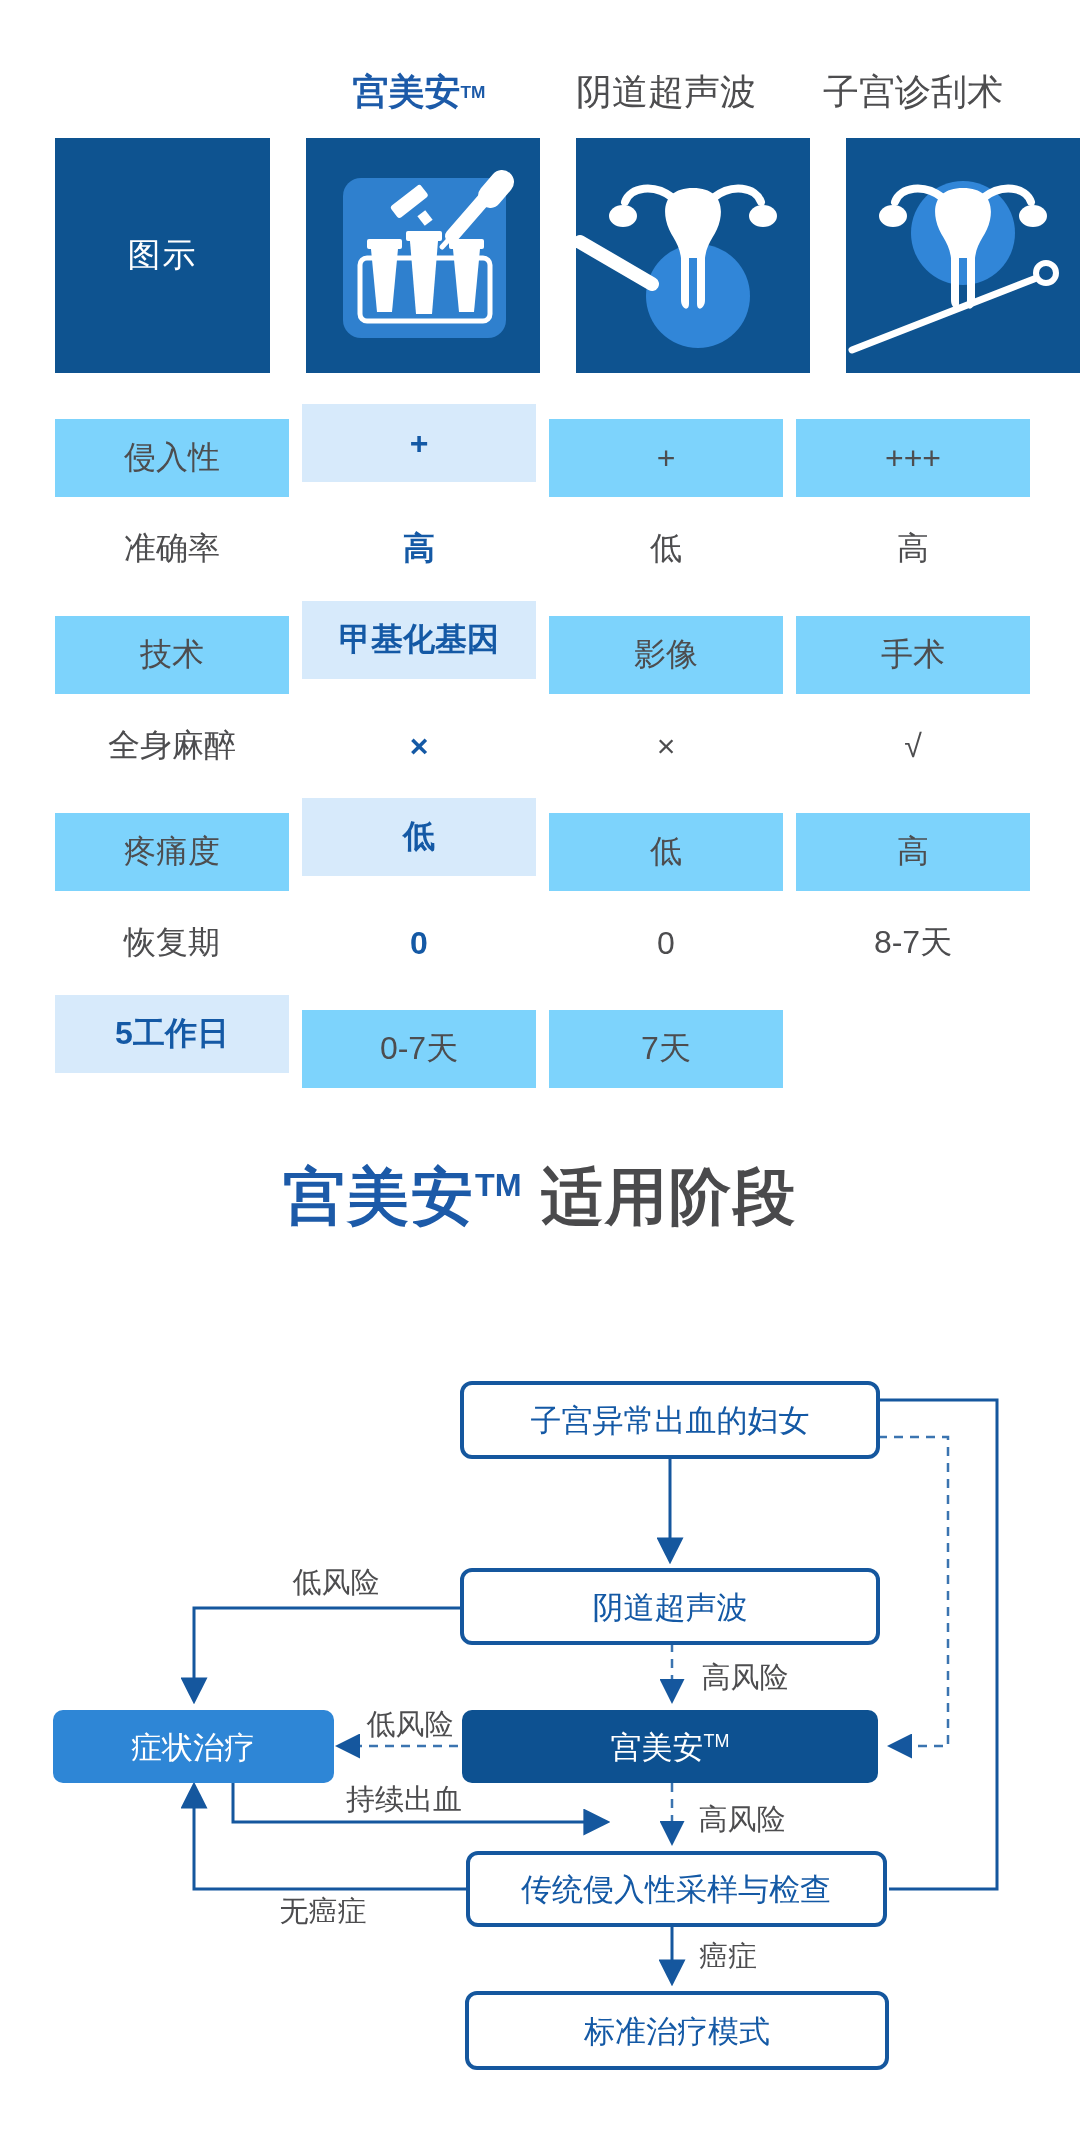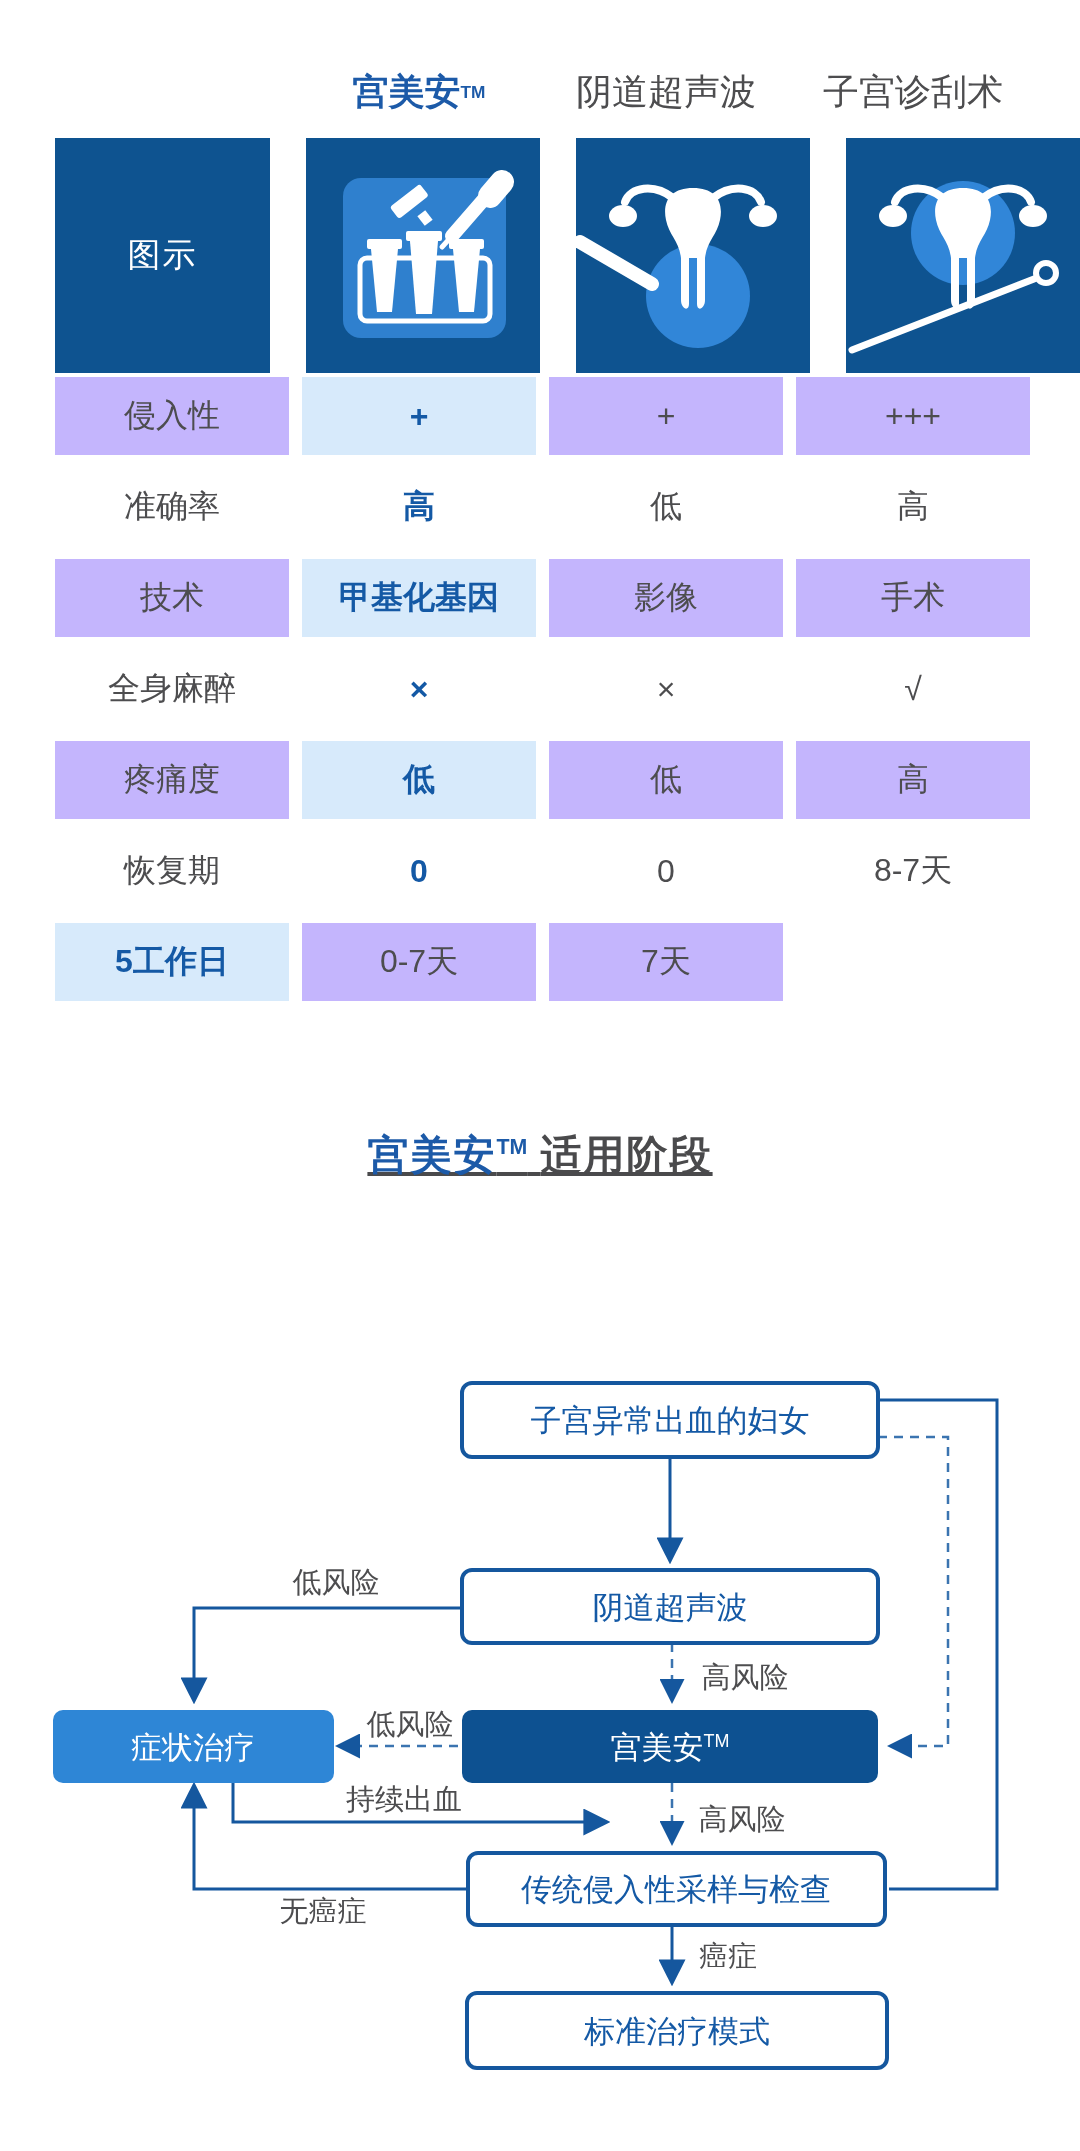--- a/index.html
+++ b/index.html
@@ -9,34 +9,34 @@
   }
   
   .cmp{position:absolute;left:0;top:60px;width:1080px;}
   .row{display:flex;margin:0 0 13px 55px;gap:13px;}
   .cell{width:234px;display:flex;align-items:center;justify-content:center;box-sizing:border-box;}
   .headrow{margin-bottom:14px;}
   .headrow .cell{height:64px;background:none;font-size:36px;color:#4d4d4f;font-weight:500;}
   .headrow .brand{color:#1c5aa8;font-weight:bold;}
   sup.tm{font-size:0.48em;vertical-align:super;font-weight:bold;letter-spacing:0;}
   .headrow .brand sup.tm{color:#1c5aa8;}
-  .iconrow{margin-bottom:4px;gap:36px;}
+  .iconrow{margin-bottom:31px;gap:36px;}
   .iconrow .cell{height:235px;background:#0e5390;}
   .iconrow .label{color:#ffffff;font-size:33px;letter-spacing:2px;}
   .datarow .cell{height:78px;font-size:32px;}
-  .bg-gray{background:#c4b5fd;}
+  .bg-gray{background:#7dd3fc;margin-top:15px;}
   .bg-blue{background:#d7eafb;}
   .bg-white{background:#ffffff;text-align:center;}
   .c-dark{color:#4d4d4f;}
   .c-blue{color:#1459a5;font-weight:bold;}
   .icon-svg{width:234px;height:235px;display:block;}
   
   .sec-title{
-    position:absolute;left:0;top:1105px;width:1080px;height:84px;line-height:84px;
-    text-align:center;font-size:41px;font-weight:bold;color:#4a4a4c;letter-spacing:2px;text-decoration:underline;
+    position:absolute;left:0;top:1143px;width:1080px;height:84px;line-height:84px;
+    text-align:center;font-size:62px;font-weight:bold;color:#4a4a4c;letter-spacing:2px;
   }
   .sec-title .brand{color:#1c5aa8;}
   .sec-title .brand sup.tm{font-size:0.52em;}
   
   .flow{position:absolute;left:0;top:1335px;width:1080px;height:790px;}
   .flow text{font-family:"Liberation Sans",sans-serif;}
   .node-text{font-size:31px;fill:#1459a5;font-weight:500;}
   .node-text-light{font-size:31px;fill:#ffffff;font-weight:500;}
   .edge-label{font-size:29px;fill:#4d4d4f;}
 </style>

